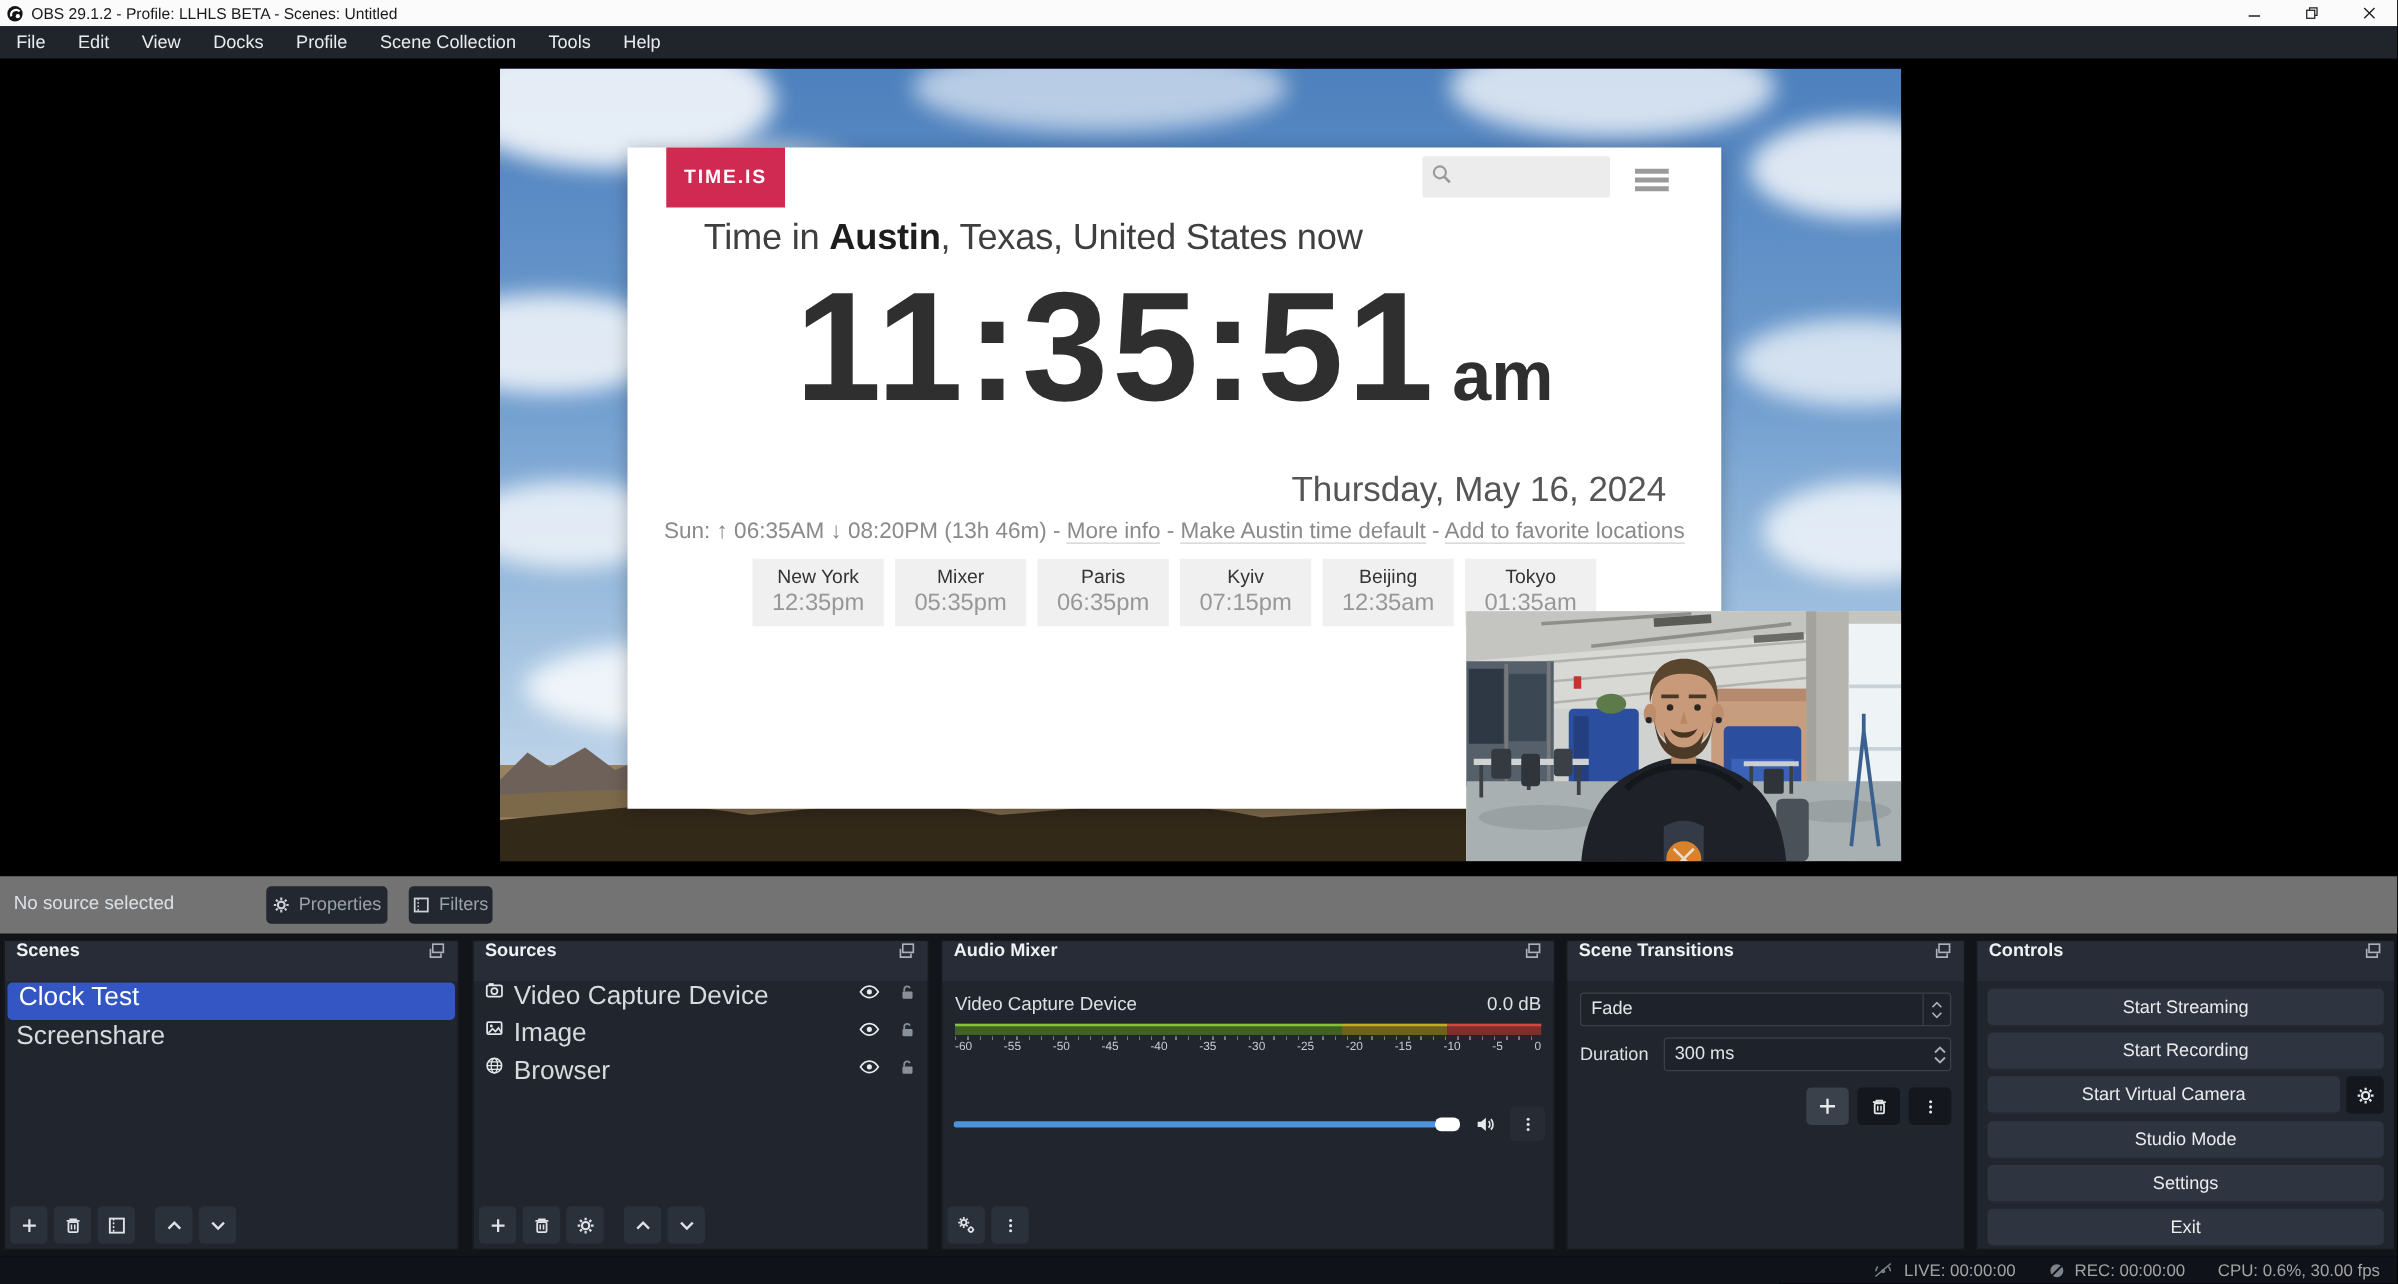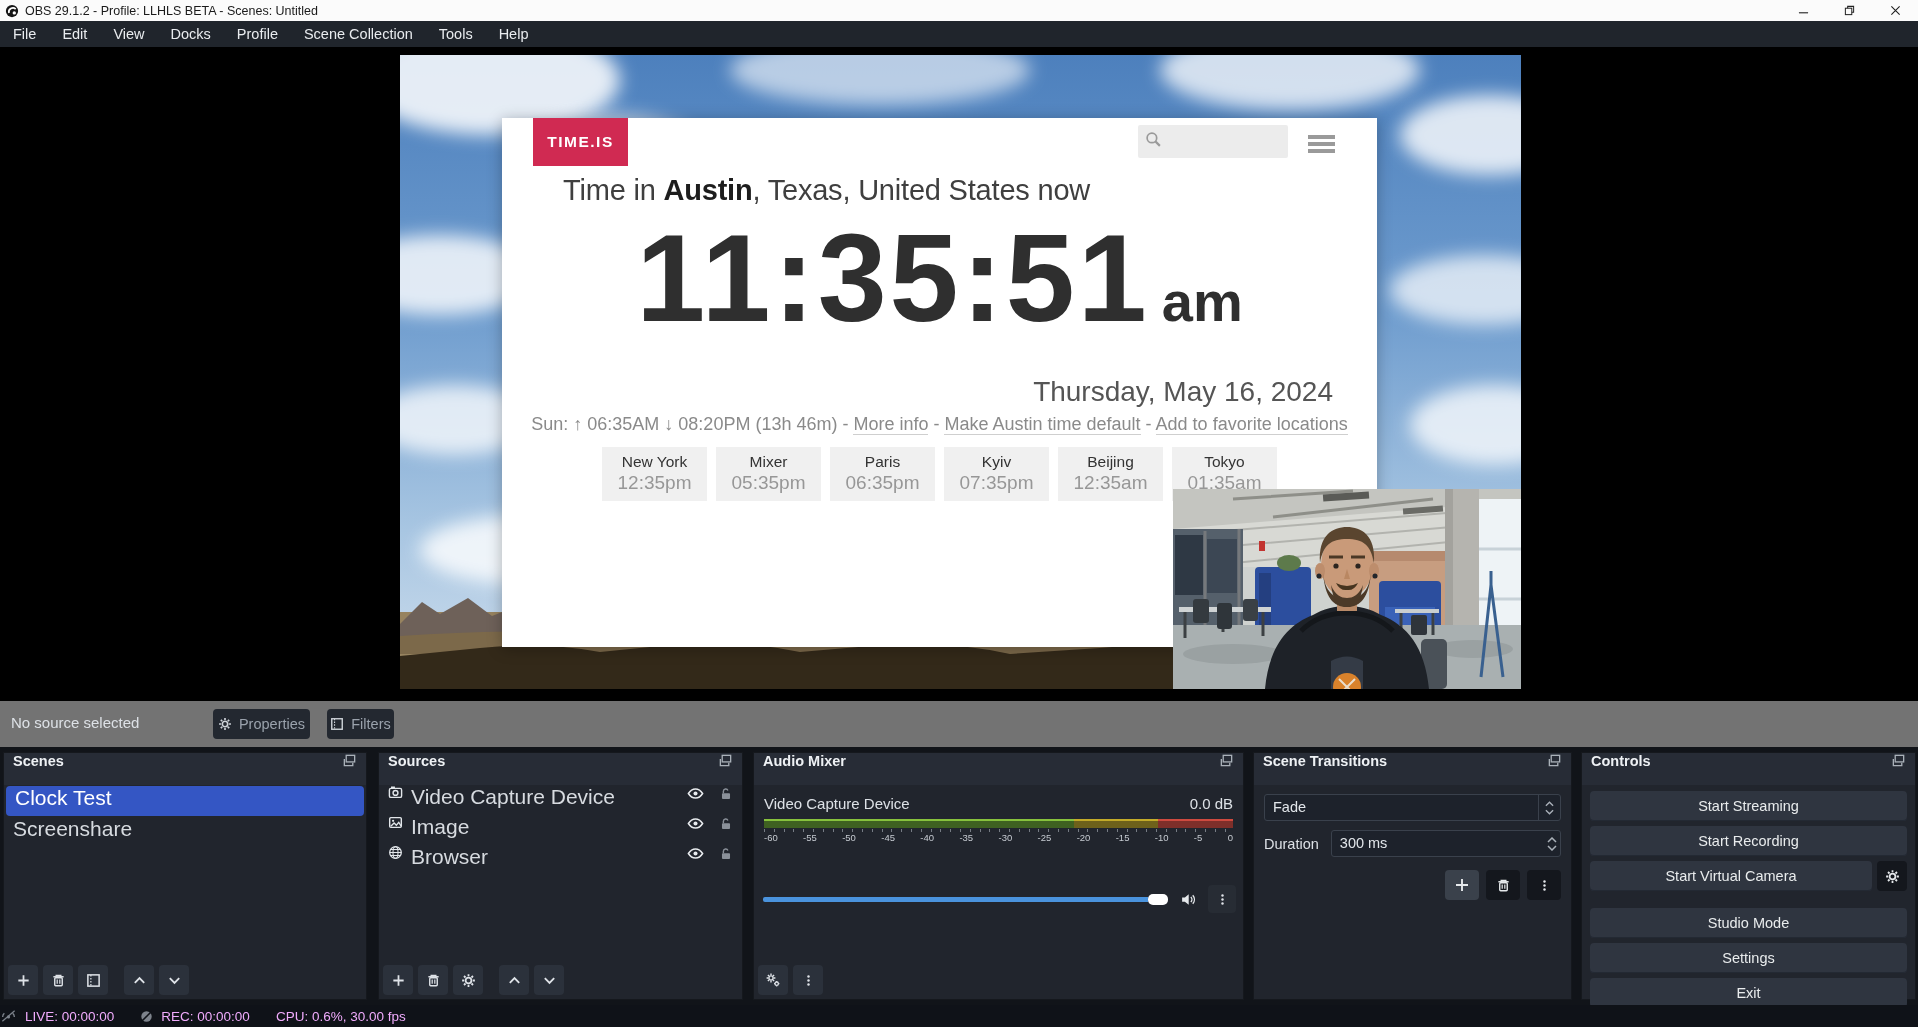--- a/index.html
+++ b/index.html
@@ -97,25 +97,25 @@
   .spinner{position:absolute;right:3px;top:0;bottom:0;display:flex;flex-direction:column;align-items:center;justify-content:center;gap:2px;color:#aab1b9}
   .tr-btn-row{margin:13px 10px 0;display:flex;justify-content:flex-end;gap:7px}
   .tr-btn{width:34px;height:30px;border-radius:4px;display:flex;align-items:center;justify-content:center;color:#e6e9ec}
   .tr-add{background:#3a414b}
   .tr-dark{background:#14171d}
 
   
   .ctl-body{padding:6px 8px}
   .ctl-btn{height:30px;background:#2f3540;border-radius:4px;font-size:14.5px;color:#e9eced;display:flex;align-items:center;justify-content:center;margin-bottom:5px;box-shadow:inset 0 -1px 0 #232933}
   .ctl-vcam{display:flex;gap:5px;margin-bottom:5px}
-  .ctl-vcam .ctl-btn{flex:1;margin-bottom:12px}
+  .ctl-vcam .ctl-btn{flex:1;margin-bottom:1px}
   .ctl-gear{width:30px;height:30px;background:#14171d;border-radius:4px;display:flex;align-items:center;justify-content:center;color:#e6e9ec}
 
   
-  .statusbar{position:absolute;left:0;top:1005px;width:100%;height:22px;background:#0f1218;display:flex;align-items:center;gap:26px;padding-right:14px;font-size:13.5px;color:#f0abfc}
+  .statusbar{position:absolute;left:0;top:1005px;width:100%;height:22px;background:#0f1218;display:flex;align-items:center;justify-content:flex-end;gap:26px;padding-right:14px;font-size:13.5px;color:#a3a3a3}
   .sb-item{display:flex;align-items:center;gap:8px}
   .sb-ic{color:#7d838c;display:flex}
 </style>
 </head>
 <body>
 
 <div id="app">
 
   <div class="titlebar">
     <span class="logo">
@@ -207,21 +207,21 @@
           <div class="city">
               <div class="cn">Mixer</div>
               <div class="ct">05:35pm</div>
             </div>
           <div class="city">
               <div class="cn">Paris</div>
               <div class="ct">06:35pm</div>
             </div>
           <div class="city">
               <div class="cn">Kyiv</div>
-              <div class="ct">07:35pm</div>
+              <div class="ct">07:15pm</div>
             </div>
           <div class="city">
               <div class="cn">Beijing</div>
               <div class="ct">12:35am</div>
             </div>
           <div class="city">
               <div class="cn">Tokyo</div>
               <div class="ct">01:35am</div>
             </div>
         </div>

